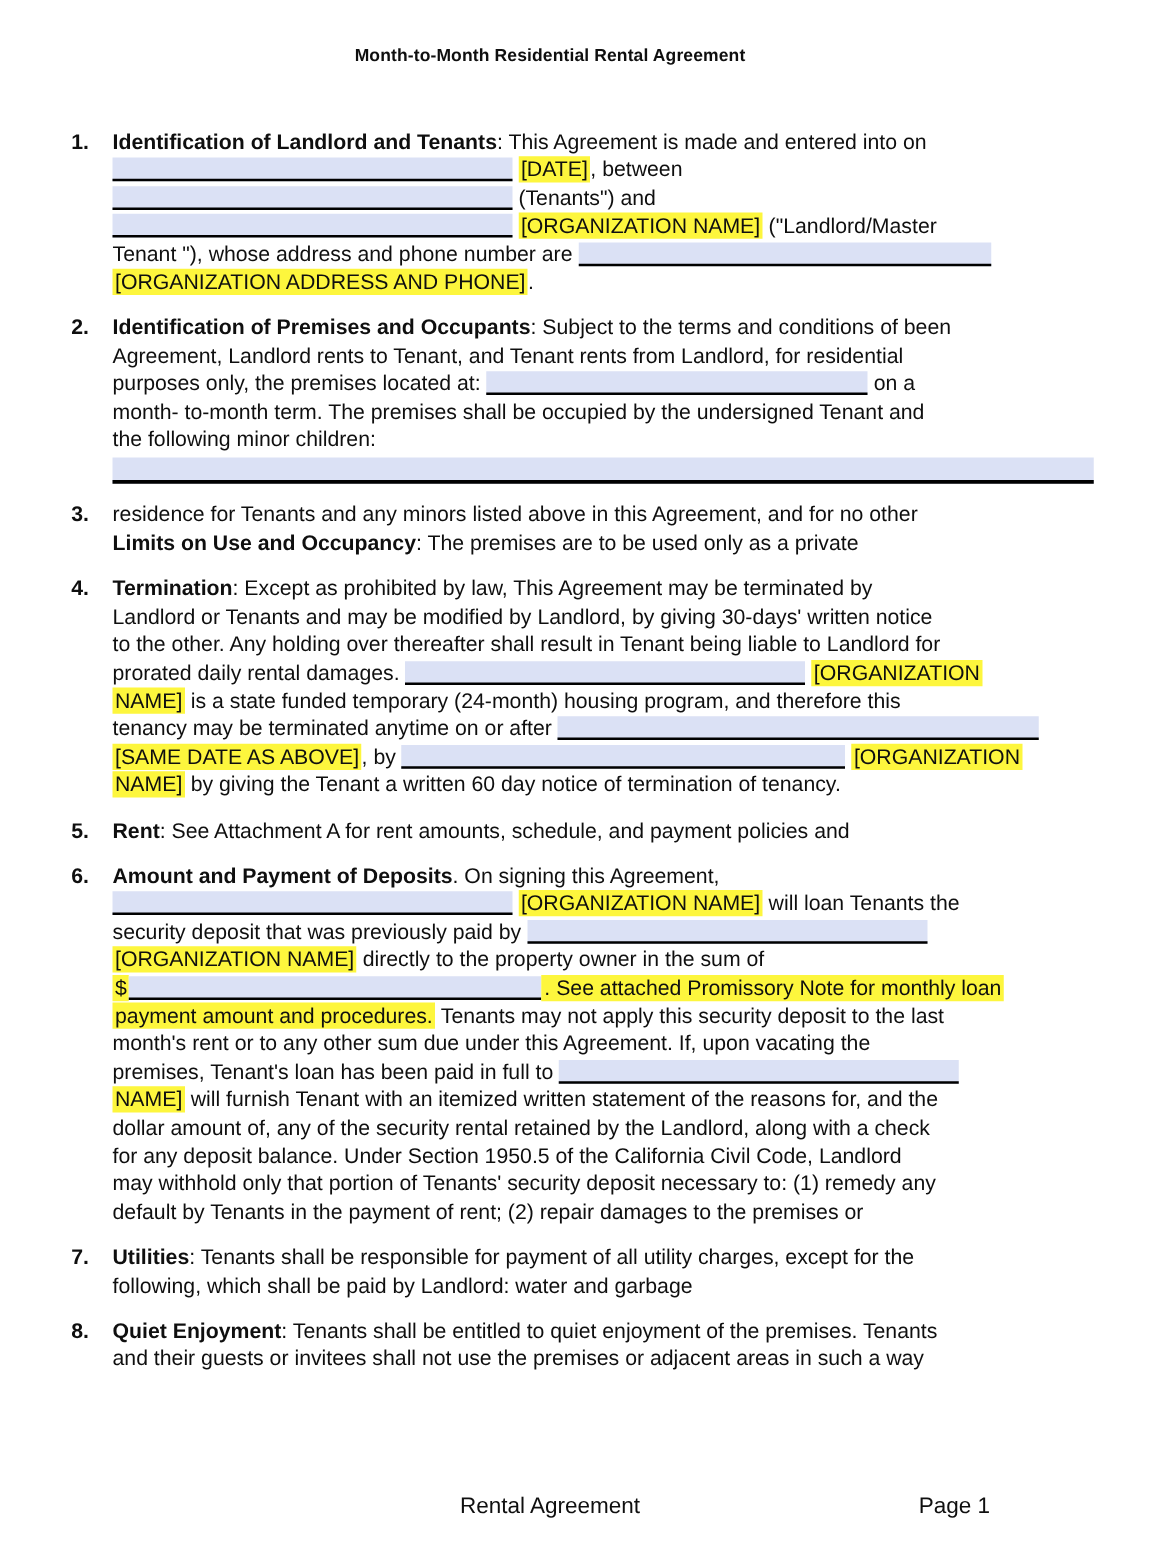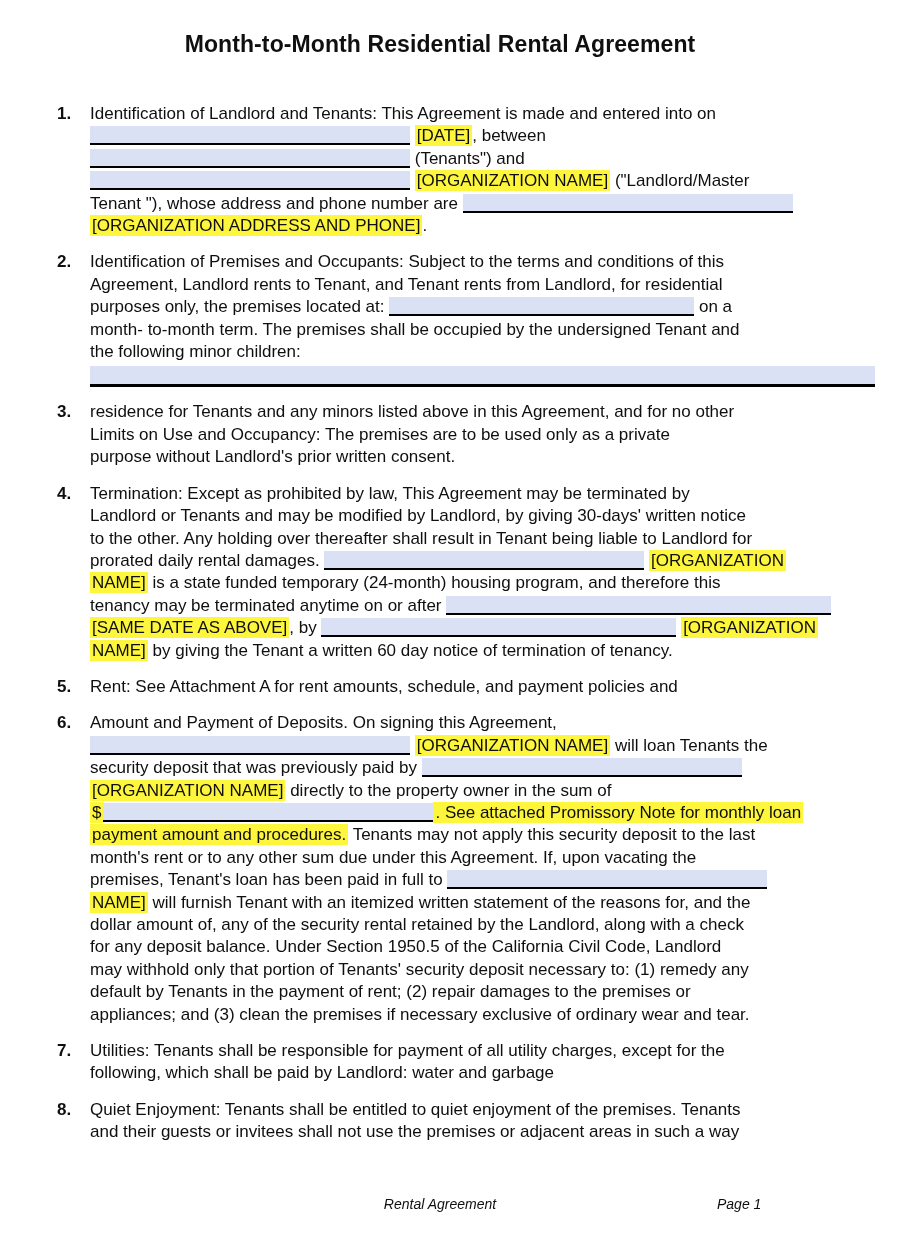--- a/index.html
+++ b/index.html
@@ -16,36 +16,36 @@
     box-sizing: border-box;
     padding: 33px 47px 0 57px;
     overflow: hidden;
     font-family: "Liberation Sans", sans-serif;
     color: var(--text);
   }
   .title {
     width: 766px;
     text-align: center;
     font-weight: bold;
-    font-size: 23px;
+    font-size: 14px;
     line-height: 22px;
     margin-bottom: 48px;
     letter-spacing: 0.1px;
   }
   .sections { width: 100%; }
   .section {
     display: flex;
     margin-bottom: 14px;
     font-size: 17px;
     line-height: 22.4px;
   }
   .num { flex: none; width: 33px; font-weight: bold; }
   .sec-body { flex: 1; min-width: 0; }
   .line { white-space: pre; }
-  .bold { font-weight: normal; }
+  .bold { font-weight: bold; }
   .hl { background: var(--highlight); padding: 1px 2px; }
   .ul { }
   .blank {
     display: inline-block;
     height: 17px;
     background: var(--blank-fill);
     border-bottom: 2px solid #000;
     vertical-align: -4px;
   }
   .blank.full {
@@ -54,25 +54,24 @@
     height: 18px;
     border-bottom-width: 3px;
     margin-top: 3px;
   }
   .footer {
     position: absolute;
     top: 1196px;
     left: 57px;
     width: 766px;
     text-align: center;
-    font-size: 14px;
+    font-size: 18px;
     line-height: 16px;
-    font-style: italic;
   }
-  .pageno { position: absolute; left: 660px; top: 0; }
+  .pageno { position: absolute; left: 678px; top: 0; }
 </style>
 </head>
 <body>
 
 <div class="page">
   <div class="title">Month-to-Month Residential Rental Agreement</div>
   <div class="sections">
       <div class="section">
         <div class="num">1.</div>
         <div class="sec-body">
@@ -80,34 +79,33 @@
           <div class="line"><span class="blank" style="width: 320px;"></span><span> </span><span class="hl">[DATE]</span><span>, between</span></div>
           <div class="line"><span class="blank" style="width: 320px;"></span><span> (Tenants") and</span></div>
           <div class="line"><span class="blank" style="width: 320px;"></span><span> </span><span class="hl">[ORGANIZATION NAME]</span><span> ("Landlord/Master</span></div>
           <div class="line"><span>Tenant "), whose address and phone number are </span><span class="blank" style="width: 330px;"></span></div>
           <div class="line"><span class="hl">[ORGANIZATION ADDRESS AND PHONE]</span><span>.</span></div>
         </div>
       </div>
       <div class="section">
         <div class="num">2.</div>
         <div class="sec-body">
-          <div class="line"><span class="bold">Identification of Premises and Occupants</span><span>: Subject to the terms and conditions of this</span></div>
+          <div class="line"><span class="bold">Identification of Premises and Occupants</span><span>: Subject to the terms and conditions of been</span></div>
           <div class="line"><span>Agreement, Landlord rents to Tenant, and Tenant rents from Landlord, for residential</span></div>
           <div class="line"><span>purposes only, the premises located at: </span><span class="blank" style="width: 305px;"></span><span> on a</span></div>
           <div class="line"><span>month- to-month term. The premises shall be occupied by the undersigned Tenant and</span></div>
           <div class="line"><span>the following minor children:</span></div>
           <div class="line"><span class="blank full"></span></div>
         </div>
       </div>
       <div class="section">
         <div class="num">3.</div>
         <div class="sec-body">
           <div class="line"><span>residence for Tenants and any minors listed above in this Agreement, and for no other</span></div>
           <div class="line"><span class="bold">Limits on Use and Occupancy</span><span>: The premises are to be used only as a private</span></div>
-          <div class="line"><span>purpose without Landlord's prior written consent.</span></div>
         </div>
       </div>
       <div class="section">
         <div class="num">4.</div>
         <div class="sec-body">
           <div class="line"><span class="bold">Termination</span><span>: Except as prohibited by law, This Agreement may be terminated by</span></div>
           <div class="line"><span>Landlord or Tenants and may be modified by Landlord, by giving 30-days' written notice</span></div>
           <div class="line"><span>to the other. Any holding over thereafter shall result in Tenant being liable to Landlord for</span></div>
           <div class="line"><span>prorated daily rental damages. </span><span class="blank" style="width: 320px;"></span><span> </span><span class="hl">[ORGANIZATION</span></div>
           <div class="line"><span class="hl">NAME]</span><span> is a state funded temporary (24-month) housing program, and therefore this</span></div>
@@ -131,21 +129,20 @@
           <div class="line"><span class="hl">[ORGANIZATION NAME]</span><span> directly to the property owner in the sum of</span></div>
           <div class="line"><span class="hl">$</span><span class="blank" style="width: 330px;"></span><span class="hl">. See attached Promissory Note for monthly loan</span></div>
           <div class="line"><span class="hl">payment amount and procedures.</span><span> Tenants may not apply this security deposit to the last</span></div>
           <div class="line"><span>month's rent or to any other sum due under this Agreement. If, upon vacating the</span></div>
           <div class="line"><span>premises, Tenant's loan has been paid in full to </span><span class="blank" style="width: 320px;"></span></div>
           <div class="line"><span class="hl">NAME]</span><span> will furnish Tenant with an itemized written statement of the reasons for, and the</span></div>
           <div class="line"><span>dollar amount of, any of the security rental retained by the Landlord, along with a check</span></div>
           <div class="line"><span>for any deposit balance. Under Section 1950.5 of the California Civil Code, Landlord</span></div>
           <div class="line"><span>may withhold only that portion of Tenants' security deposit necessary to: (1) remedy any</span></div>
           <div class="line"><span>default by Tenants in the payment of rent; (2) repair damages to the premises</span><span class="ul"> or</span></div>
-          <div class="line"><span class="ul">appliances</span><span>; and (3) clean the premises if necessary exclusive of ordinary wear and tear.</span></div>
         </div>
       </div>
       <div class="section">
         <div class="num">7.</div>
         <div class="sec-body">
           <div class="line"><span class="bold">Utilities</span><span>: Tenants shall be responsible for payment of all utility charges, except for the</span></div>
           <div class="line"><span>following, which shall be paid by Landlord: water and garbage</span></div>
         </div>
       </div>
       <div class="section">

